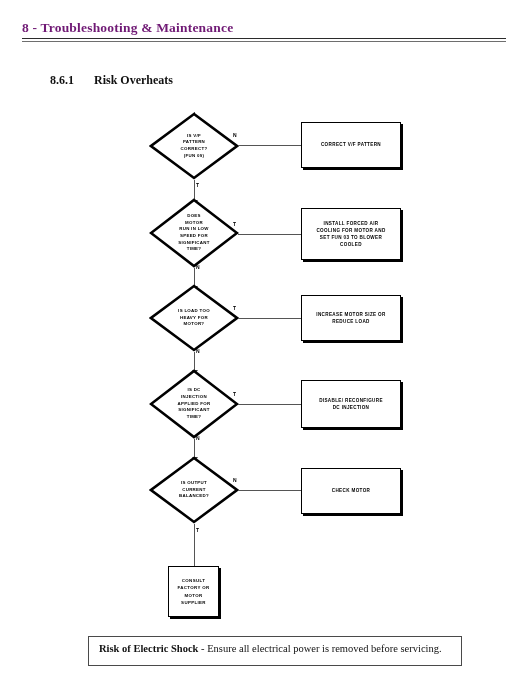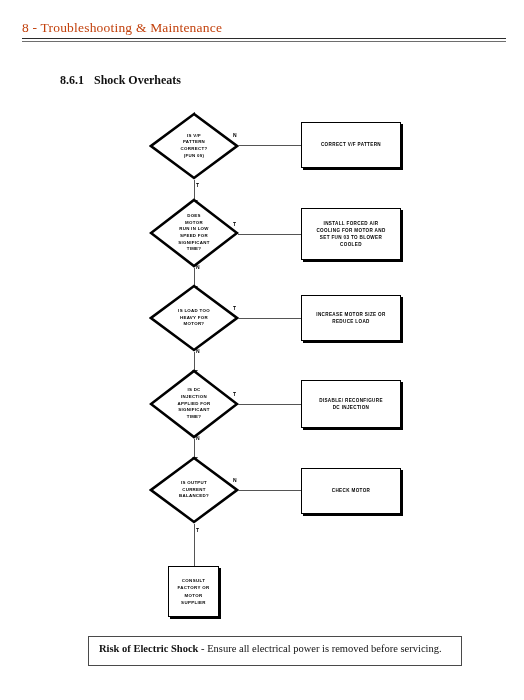--- a/index.html
+++ b/index.html
@@ -18,45 +18,45 @@
 
   
   #page-header {
     position: absolute;
     left: 22px;
     top: 20px;
     width: 484px;
   }
   #page-header .hdr-text {
     font-family: "Liberation Serif", serif;
-    font-weight: normal;
+    font-weight: bold;
     font-size: 13.5px;
     letter-spacing: 0.2px;
-    color: #c2410c;
+    color: #701a75;
     white-space: nowrap;
   }
   #page-header .hdr-rule {
     margin-top: 2px;
     border-top: 1.6px solid #2b2b2b;
     border-bottom: 1.1px solid #6e6e6e;
     height: 1.5px;
     width: 484px;
   }
 
   
   #section-heading {
     position: absolute;
     left: 50px;
     top: 73px;
     font-weight: bold;
     font-size: 12px;
     color: #111;
     white-space: nowrap;
   }
-  #section-heading .sec-num { display: inline-block; width: 44px; text-align: center; }
+  #section-heading .sec-num { display: inline-block; width: 44px; }
 
   
   #flowchart {
     position: absolute;
     left: 0;
     top: 0;
     width: 524px;
     height: 640px;
   }
   .fc-node {
@@ -179,21 +179,21 @@
 </style>
 </head>
 <body>
 
 <div id="page-header">
   <div class="hdr-text">8 - Troubleshooting &amp; Maintenance</div>
   <div class="hdr-rule"></div>
 </div>
 
 <div id="section-heading">
-  <span class="sec-num">8.6.1</span><span>Shock Overheats</span>
+  <span class="sec-num">8.6.1</span><span>Risk Overheats</span>
 </div>
 
 <div id="flowchart">
 
   <div class="fc-line v" style="left:193.5px; top:112px; height:8px;"></div>
 
   <div class="fc-node fc-diamond" style="left:149px; top:112px; width:90px; height:68px;">
     <svg class="dia-shape" viewBox="0 0 90 68" preserveAspectRatio="none">
       <polygon points="45,2 88,34 45,66 2,34" fill="#ffffff" stroke="#000000" stroke-width="2.6"></polygon>
     </svg>

